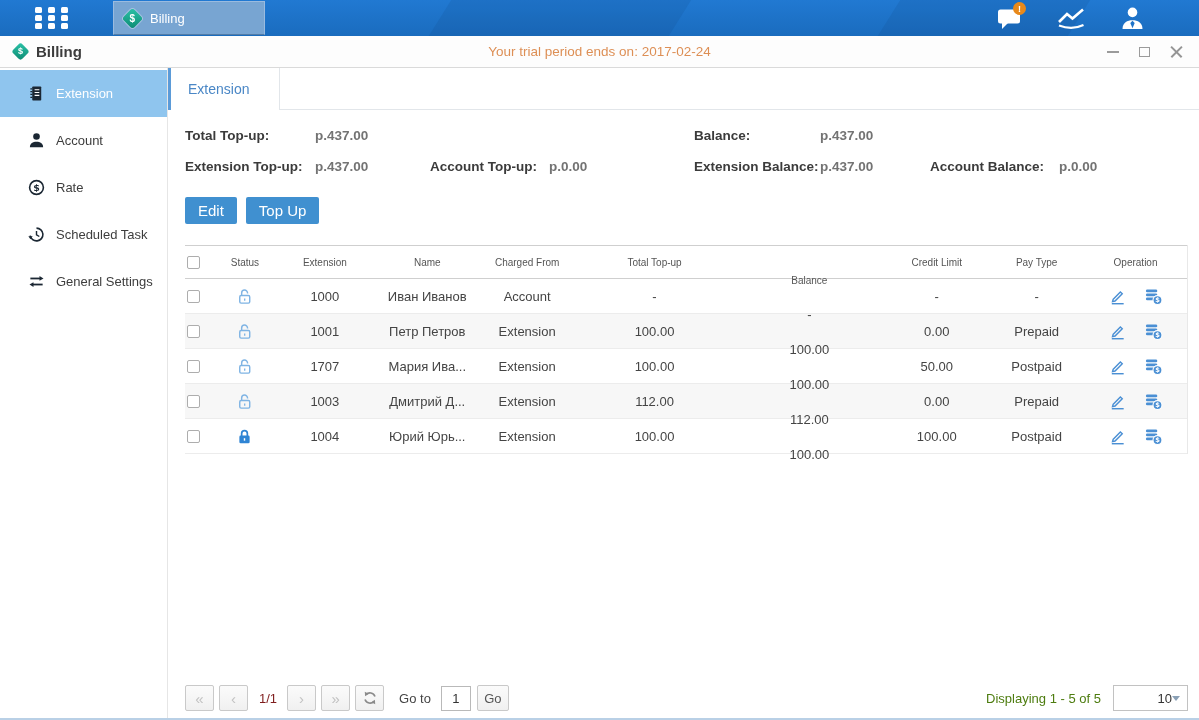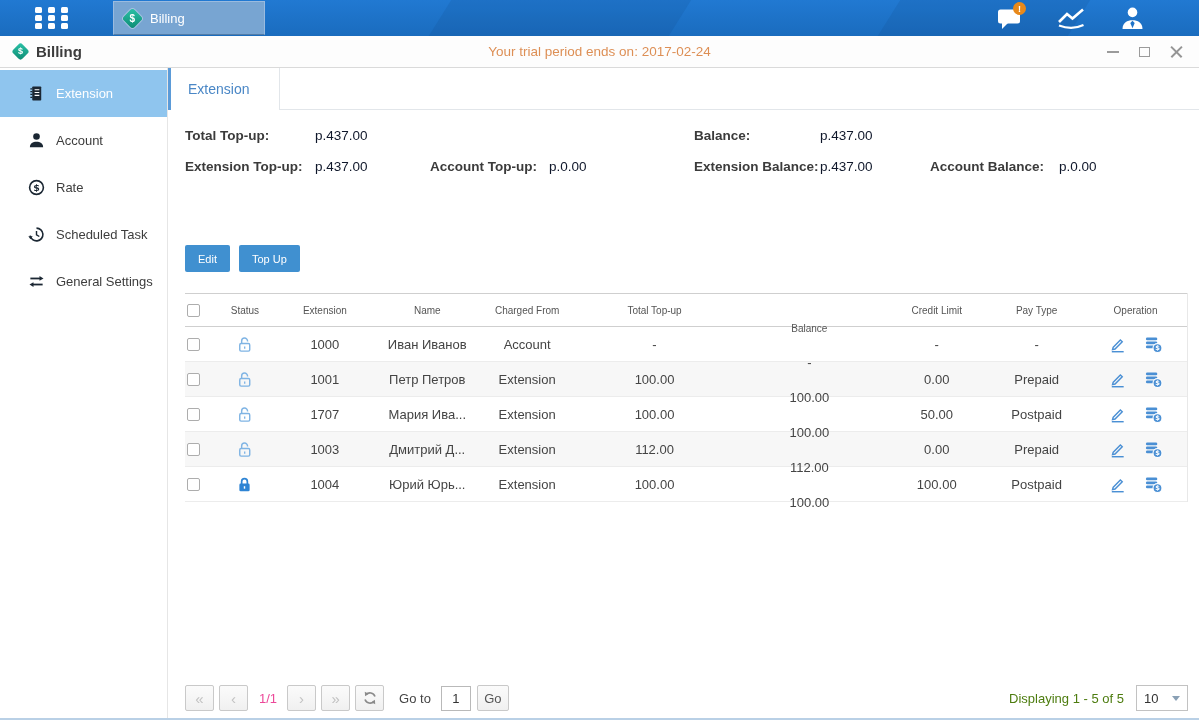--- a/index.html
+++ b/index.html
@@ -63,26 +63,26 @@
   
   .main { position:absolute; top:68px; left:168px; right:0; bottom:0; background:#fff; }
   .tabstrip { height:42px; display:flex; }
   .tab { border-left:3px solid #5b9bd8; border-right:1px solid #e2e6ea;
     padding:0 30px 0 17px; display:flex; align-items:center; font-size:14px;
     color:#4a87c6; cursor:pointer; }
   .strip-rest { flex:1; border-bottom:1px solid #e2e6ea; }
   .summary { padding:10px 0 0 17px; }
   .srow { position:relative; height:31px; width:1010px; }
   .srow span { position:absolute; line-height:31px; font-size:13.5px; white-space:nowrap; }
-  .lab { font-weight:bold; color:#3b3b3b; } .val { color:#0f172a; }
+  .lab { font-weight:bold; color:#3b3b3b; } .val { color:#737373;font-weight:bold; }
   .p-l1{left:0} .p-v1{left:130px} .p-l2{left:245px} .p-v2{left:364px}
   .p-l3{left:509px} .p-v3{left:635px} .p-l4{left:745px} .p-v4{left:874px}
   .actions { margin:15px 0 0 17px; display:flex; gap:9px; }
   .btn { background:#4090d0; color:#fff; border:none; height:27px; padding:0 13px;
-    font-size:11px; border-radius:2px; cursor:pointer; font-family:inherit;margin-top:48px; }
+    font-size:15px; border-radius:2px; cursor:pointer; font-family:inherit; }
   
   .grid { margin:21px 0 0 17px; width:1003px; border-right:1px solid #e8e8e8; }
   .thead { display:flex; height:34px; align-items:center; border-top:1px solid #cfcfcf;
     border-bottom:1px solid #cfcfcf; color:#555; font-size:10px; }
   .trow { display:flex; height:35px; align-items:center; border-bottom:1px solid #ececec;
     font-size:13px; color:#444; cursor:default; }
   .tbody .trow:nth-child(even) { background:#f7f7f7; }
   .cell { text-align:center; }
   .c-cb { width:30px; display:flex; justify-content:flex-start; padding-left:2px; }
   .c-status { width:60px; display:flex; justify-content:center; }
@@ -93,29 +93,29 @@
   .c-op svg { cursor:pointer; }
   .cb { width:13px; height:13px; border:1px solid #adadad; border-radius:2px;
     background:#fff; display:inline-block; cursor:pointer; }
   
   .pager { position:absolute; left:17px; bottom:7px; width:1003px; display:flex;
     align-items:center; font-size:13px; color:#444; }
   .pbtn { width:29px; height:26px; border:1px solid #c9c9c9;
     background:linear-gradient(#fbfbfb,#f0f0f0); border-radius:2px; display:flex;
     align-items:center; justify-content:center; color:#c2c2c2; font-size:15px;
     margin-right:5px; cursor:pointer; }
-  .pageind { margin:0 10px 0 6px; color:#ec4899; }
+  .pageind { margin:0 10px 0 6px; color:#7f1d1d; }
   .gotolbl { margin:0 4px 0 10px; color:#444; }
   .goto-input { width:30px; height:25px; border:1px solid #b9b9b9; text-align:center;
     font-size:13px; margin:0 6px; font-family:inherit; color:#333; }
   .go-btn { color:#555; font-size:13px; width:32px; }
   .spacer { flex:1; }
   .displaying { margin-right:12px; color:#4d7c0f; }
-  .pagesize { width:52px; height:26px; border:1px solid #c2c2c2; background:#fff;
-    display:flex; align-items:center; justify-content:space-between; padding:0 7px;
+  .pagesize { width:75px; height:26px; border:1px solid #c2c2c2; background:#fff;
+    display:flex; align-items:center; justify-content:flex-end; padding:0 7px;
     cursor:pointer; color:#333; }
   .caret { width:0; height:0; border-left:4px solid transparent;
     border-right:4px solid transparent; border-top:5px solid #8aa0b5; }
 </style>
 </head>
 <body>
 
 <div class="topbar">
   <div class="slash1"></div>
   <div class="slash2"></div>

